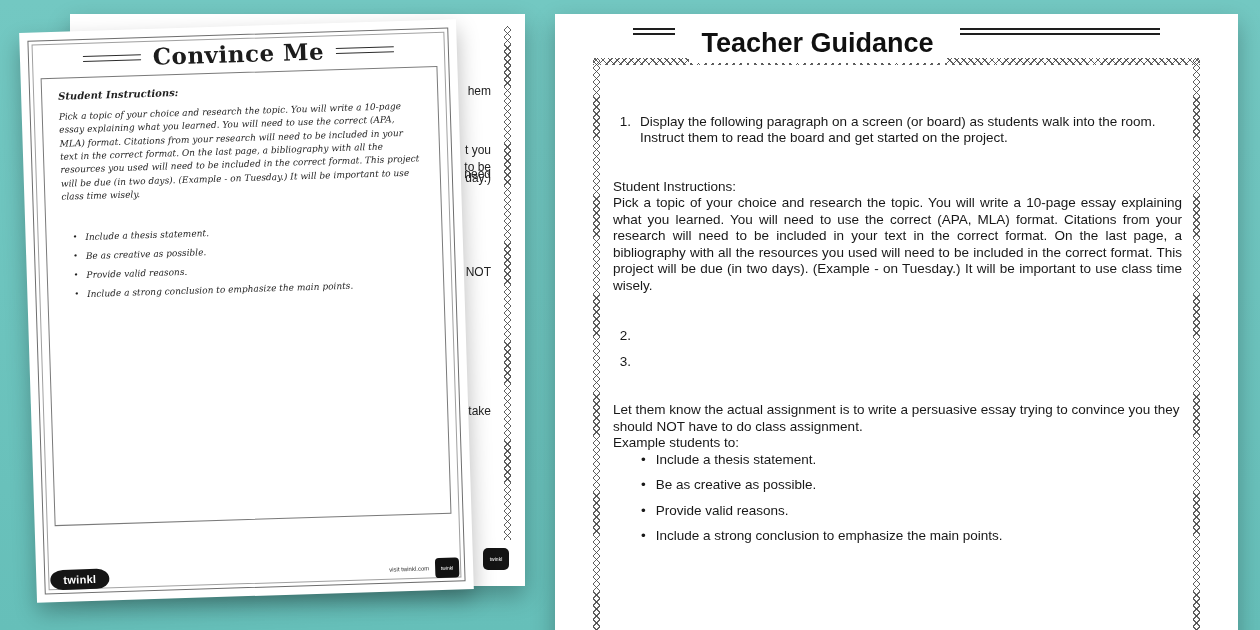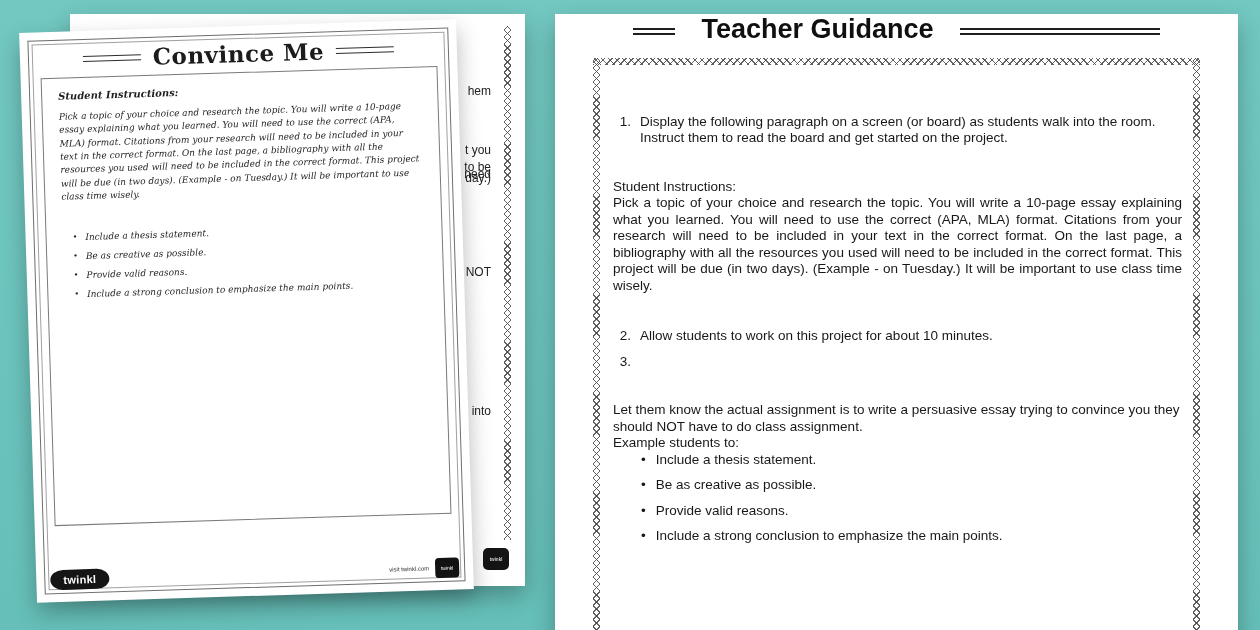--- a/index.html
+++ b/index.html
@@ -86,22 +86,22 @@
     color: #fff; font-size: 5px; display: flex; align-items: center; justify-content: center;
   }
 
   
   .teacher-page { left: 555px; top: 14px; width: 683px; height: 800px; }
   .tg-top    { position: absolute; top: 44px; left: 38px; right: 38px; height: 7px; z-index: 1; }
   .tg-left   { position: absolute; top: 44px; bottom: 24px; left: 38px;  width: 7px; }
   .tg-right  { position: absolute; top: 44px; bottom: 24px; right: 38px; width: 7px; }
 
   .tg-title-row {
-    position: absolute; top: 0; left: 0; right: 0; z-index: 2;
-    display: flex; align-items: center; justify-content: center; gap: 14px;
+    position: absolute; top: 14px; left: 0; right: 0; z-index: 2;
+    display: flex; justify-content: center; gap: 14px;
   }
   .rule-lg-left  { width: 42px;  height: 7px; border-top: 2px solid #1e1e1e; border-bottom: 2px solid #1e1e1e; }
   .rule-lg-right { width: 200px; height: 7px; border-top: 2px solid #1e1e1e; border-bottom: 2px solid #1e1e1e; }
   .tg-title {
     margin: 0; background: #fff; padding: 0 12px 4px;
     font-size: 27px; font-weight: 700; color: #101010;
   }
 
   .tg-content {
     position: absolute; left: 58px; right: 56px; top: 100px;
@@ -127,21 +127,21 @@
 <div class="stage">
 
   <div class="page back-page">
     <div class="lattice bp-border"></div>
     <span class="frag" style="top:70px">hem</span>
     <span class="frag" style="top:129px">t you</span>
     <span class="frag" style="top:146px">to be</span>
     <span class="frag" style="top:153px">need</span>
     <span class="frag" style="top:157px">day.)</span>
     <span class="frag" style="top:251px">I NOT</span>
-    <span class="frag" style="top:390px">into</span>
+    <span class="frag" style="top:390px">take</span>
     <div class="bp-badge">twinkl</div>
   </div>
 
   <div class="page front-page">
     <div class="ws-frame"></div>
 
     <div class="ws-title-row">
       <span class="rule-sm"></span>
       <h1 class="ws-title">Convince Me</h1>
       <span class="rule-sm"></span>
@@ -192,21 +192,20 @@
         <span class="n">1.</span>
         <span>Display the following paragraph on a screen (or board) as students walk into the room.  Instruct them to read the board and get started on the project.</span>
       </div>
 
       <p class="m0 mb12">Student Instructions:</p>
 
       <p class="tg-para mb34">Pick a topic of your choice and research the topic. You will write a 10-page essay explaining what you learned. You will need to use the correct (APA, MLA) format. Citations from your research will need to be included in your text in the correct format. On the last page, a bibliography with all the resources you used will need to be included in the correct format. This project will be due (in two days). (Example - on Tuesday.) It will be important to use class time wisely.</p>
 
       <div class="step mb9">
         <span class="n">2.</span>
-        <span>Allow students to work on this project for about 10 minutes.</span>
       </div>
 
       <div class="step mb32">
         <span class="n">3.</span>
       </div>
 
       <p class="m0 mb34">Let them know the actual assignment is to write a persuasive essay trying to convince you they should NOT have to do class assignment.</p>
 
       <p class="m0 mb12">Example students to:</p>
 

